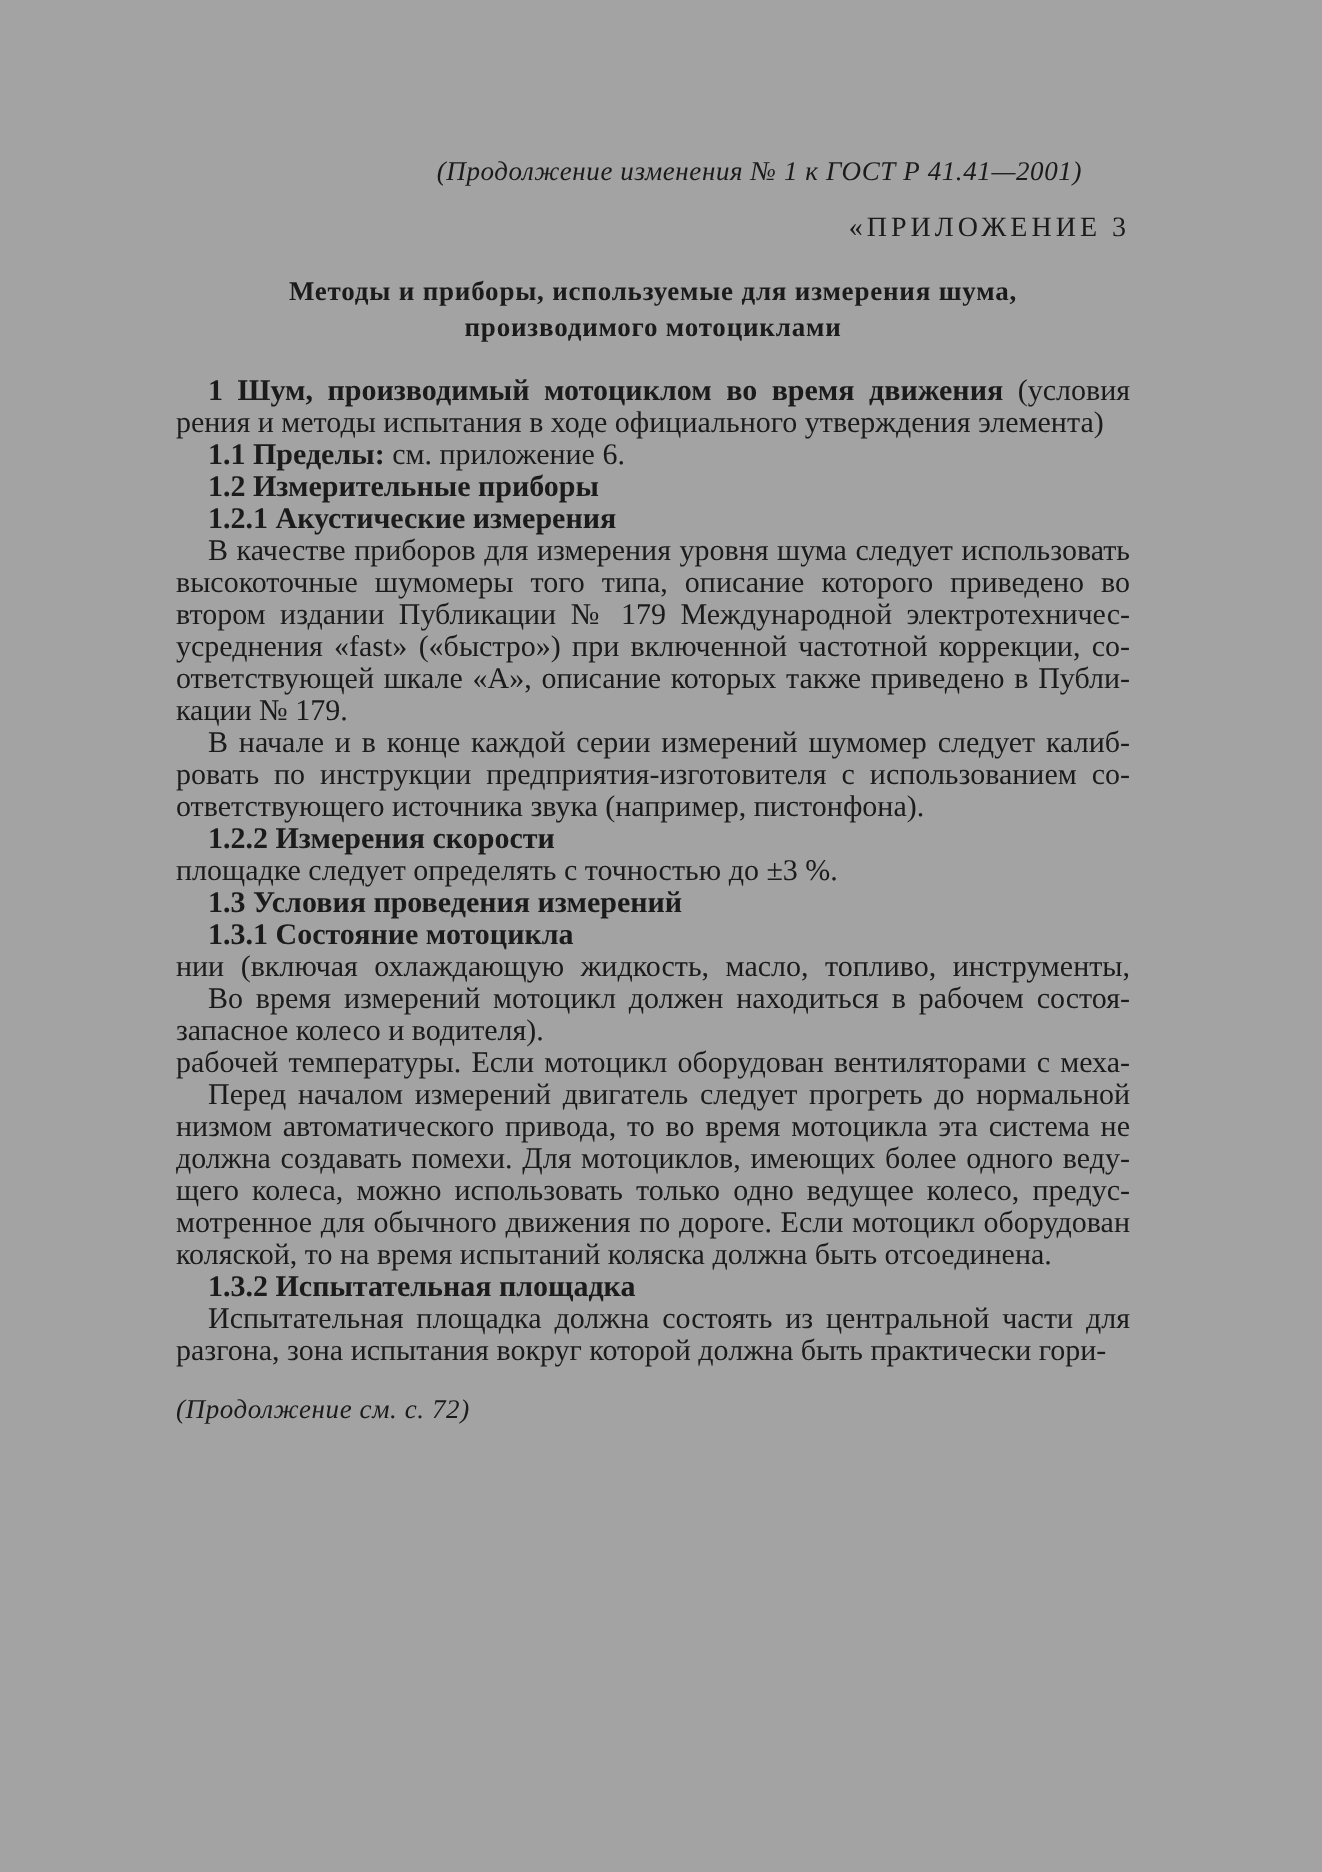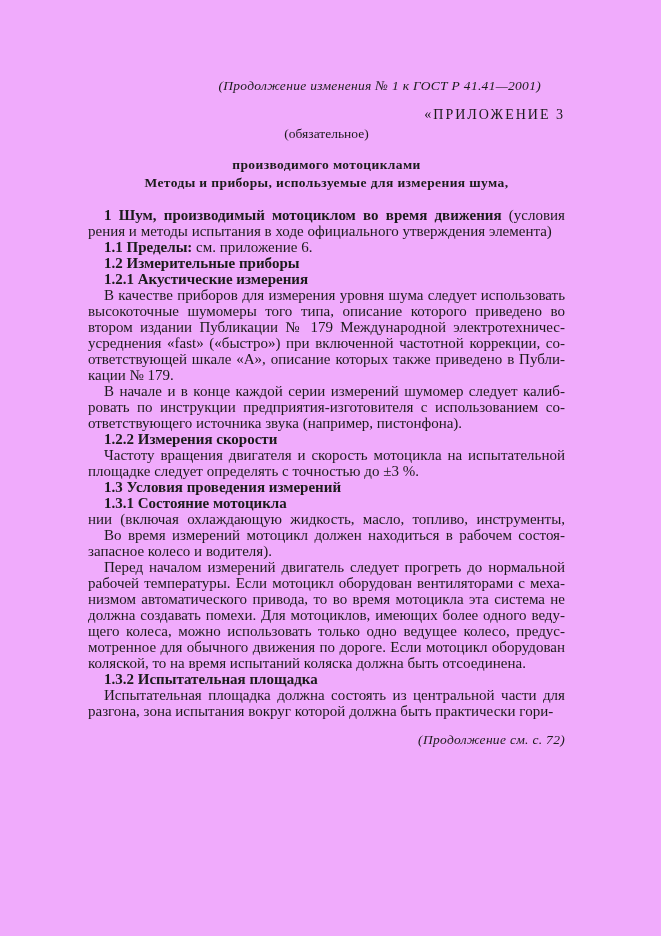--- a/index.html
+++ b/index.html
@@ -4,21 +4,21 @@
 <style>
   html, body {
     margin: 0;
     padding: 0;
     background: #ffffff;
   }
   .page {
     position: relative;
     width: 661px;
     height: 936px;
-    background: #f0abfc;
+    background: #a3a3a3;
     color: #1b1b1b;
     font-family: "Liberation Serif", "DejaVu Serif", serif;
     overflow: hidden;
   }
   .content {
     position: absolute;
     left: 88px;
     top: 78px;
     width: 477px;
   }
@@ -67,43 +67,41 @@
   .line.indent { text-indent: 16px; }
   .line.jline { text-align: justify; }
   .line.jline::after {
     content: "";
     display: inline-block;
     width: 100%;
   }
   .bold { font-weight: bold; }
   .footer-note {
     margin-top: 13px;
-    text-align: right;
     font-style: italic;
     font-size: 13.5px;
     line-height: 16px;
     letter-spacing: 0.3px;
     white-space: nowrap;
   }
 </style>
 </head>
 <body>
 
 <div class="page">
   <div class="content">
 
     <div class="header-note">(Продолжение изменения № 1 к ГОСТ Р 41.41—2001)</div>
 
     <div class="appendix-heading">«ПРИЛОЖЕНИЕ 3</div>
 
-    <div class="appendix-type">(обязательное)</div>
 
     <div class="doc-title">
+      <div>Методы и приборы, используемые для измерения шума,</div>
       <div>производимого мотоциклами</div>
-      <div>Методы и приборы, используемые для измерения шума,</div>
     </div>
 
     <div class="doc-body">
         <div class="block">
           <div class="line indent jline"><span class="bold">1 Шум, производимый мотоциклом во время движения</span><span> (условия изме-</span></div>
           <div class="line"><span>рения и методы испытания в ходе официального утверждения элемента)</span></div>
         </div>
         <div class="block">
           <div class="line indent"><span class="bold">1.1 Пределы:</span><span> см. приложение 6.</span></div>
         </div>
@@ -125,37 +123,36 @@
         </div>
         <div class="block">
           <div class="line indent jline"><span>В начале и в конце каждой серии измерений шумомер следует калиб-</span></div>
           <div class="line jline"><span>ровать по инструкции предприятия-изготовителя с использованием со-</span></div>
           <div class="line"><span>ответствующего источника звука (например, пистонфона).</span></div>
         </div>
         <div class="block">
           <div class="line indent"><span class="bold">1.2.2 Измерения скорости</span></div>
         </div>
         <div class="block">
-          <div class="line indent jline"><span>Частоту вращения двигателя и скорость мотоцикла на испытательной</span></div>
           <div class="line"><span>площадке следует определять с точностью до ±3 %.</span></div>
         </div>
         <div class="block">
           <div class="line indent"><span class="bold">1.3 Условия проведения измерений</span></div>
         </div>
         <div class="block">
           <div class="line indent"><span class="bold">1.3.1 Состояние мотоцикла</span></div>
         </div>
         <div class="block">
           <div class="line jline"><span>нии (включая охлаждающую жидкость, масло, топливо, инструменты,</span></div>
           <div class="line indent jline"><span>Во время измерений мотоцикл должен находиться в рабочем состоя-</span></div>
           <div class="line"><span>запасное колесо и водителя).</span></div>
         </div>
         <div class="block">
+          <div class="line jline"><span>рабочей температуры. Если мотоцикл оборудован вентиляторами с меха-</span></div>
           <div class="line indent jline"><span>Перед началом измерений двигатель следует прогреть до нормальной</span></div>
-          <div class="line jline"><span>рабочей температуры. Если мотоцикл оборудован вентиляторами с меха-</span></div>
           <div class="line jline"><span>низмом автоматического привода, то во время мотоцикла эта система не</span></div>
           <div class="line jline"><span>должна создавать помехи. Для мотоциклов, имеющих более одного веду-</span></div>
           <div class="line jline"><span>щего колеса, можно использовать только одно ведущее колесо, предус-</span></div>
           <div class="line jline"><span>мотренное для обычного движения по дороге. Если мотоцикл оборудован</span></div>
           <div class="line"><span>коляской, то на время испытаний коляска должна быть отсоединена.</span></div>
         </div>
         <div class="block">
           <div class="line indent"><span class="bold">1.3.2 Испытательная площадка</span></div>
         </div>
         <div class="block">

